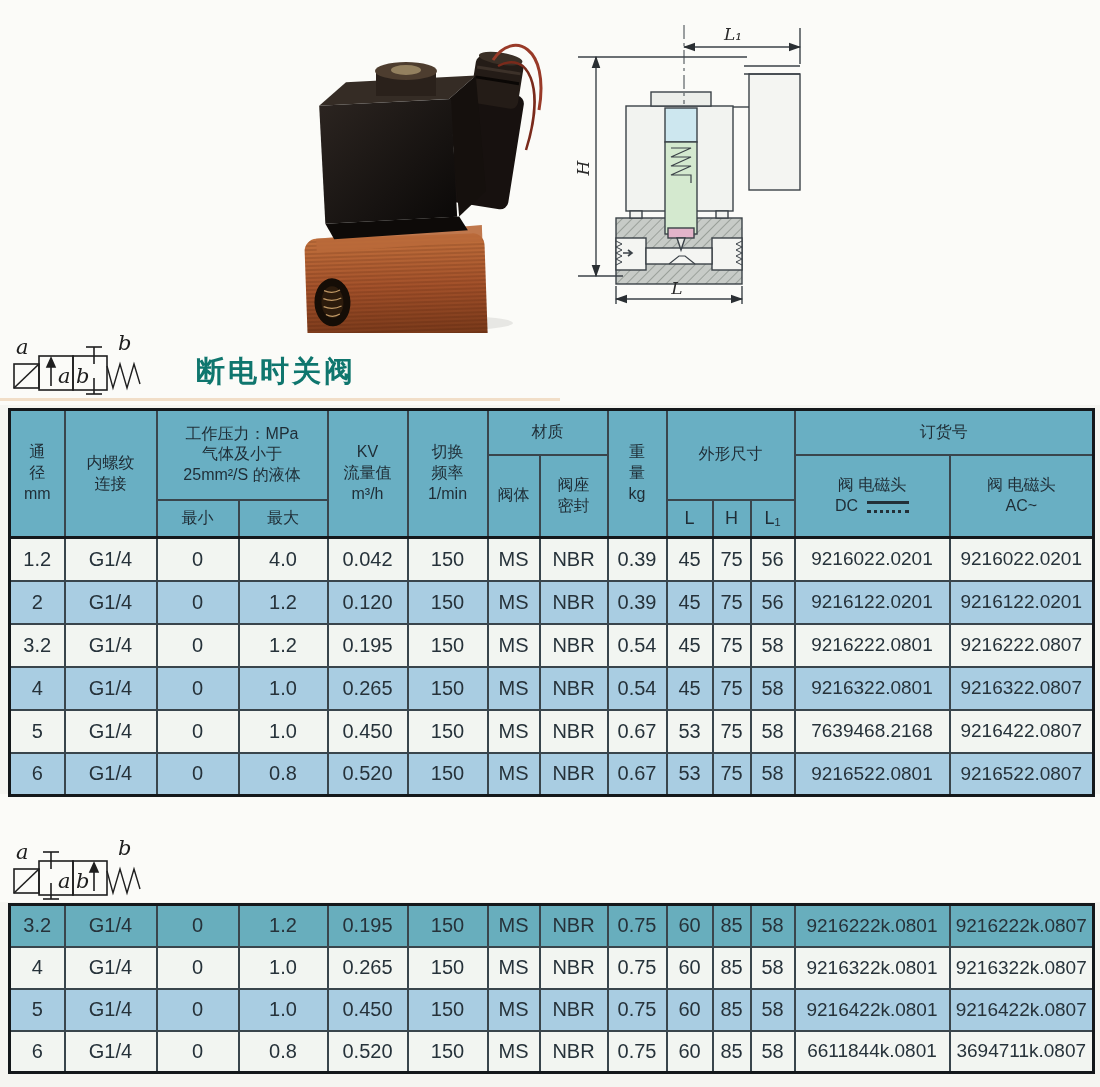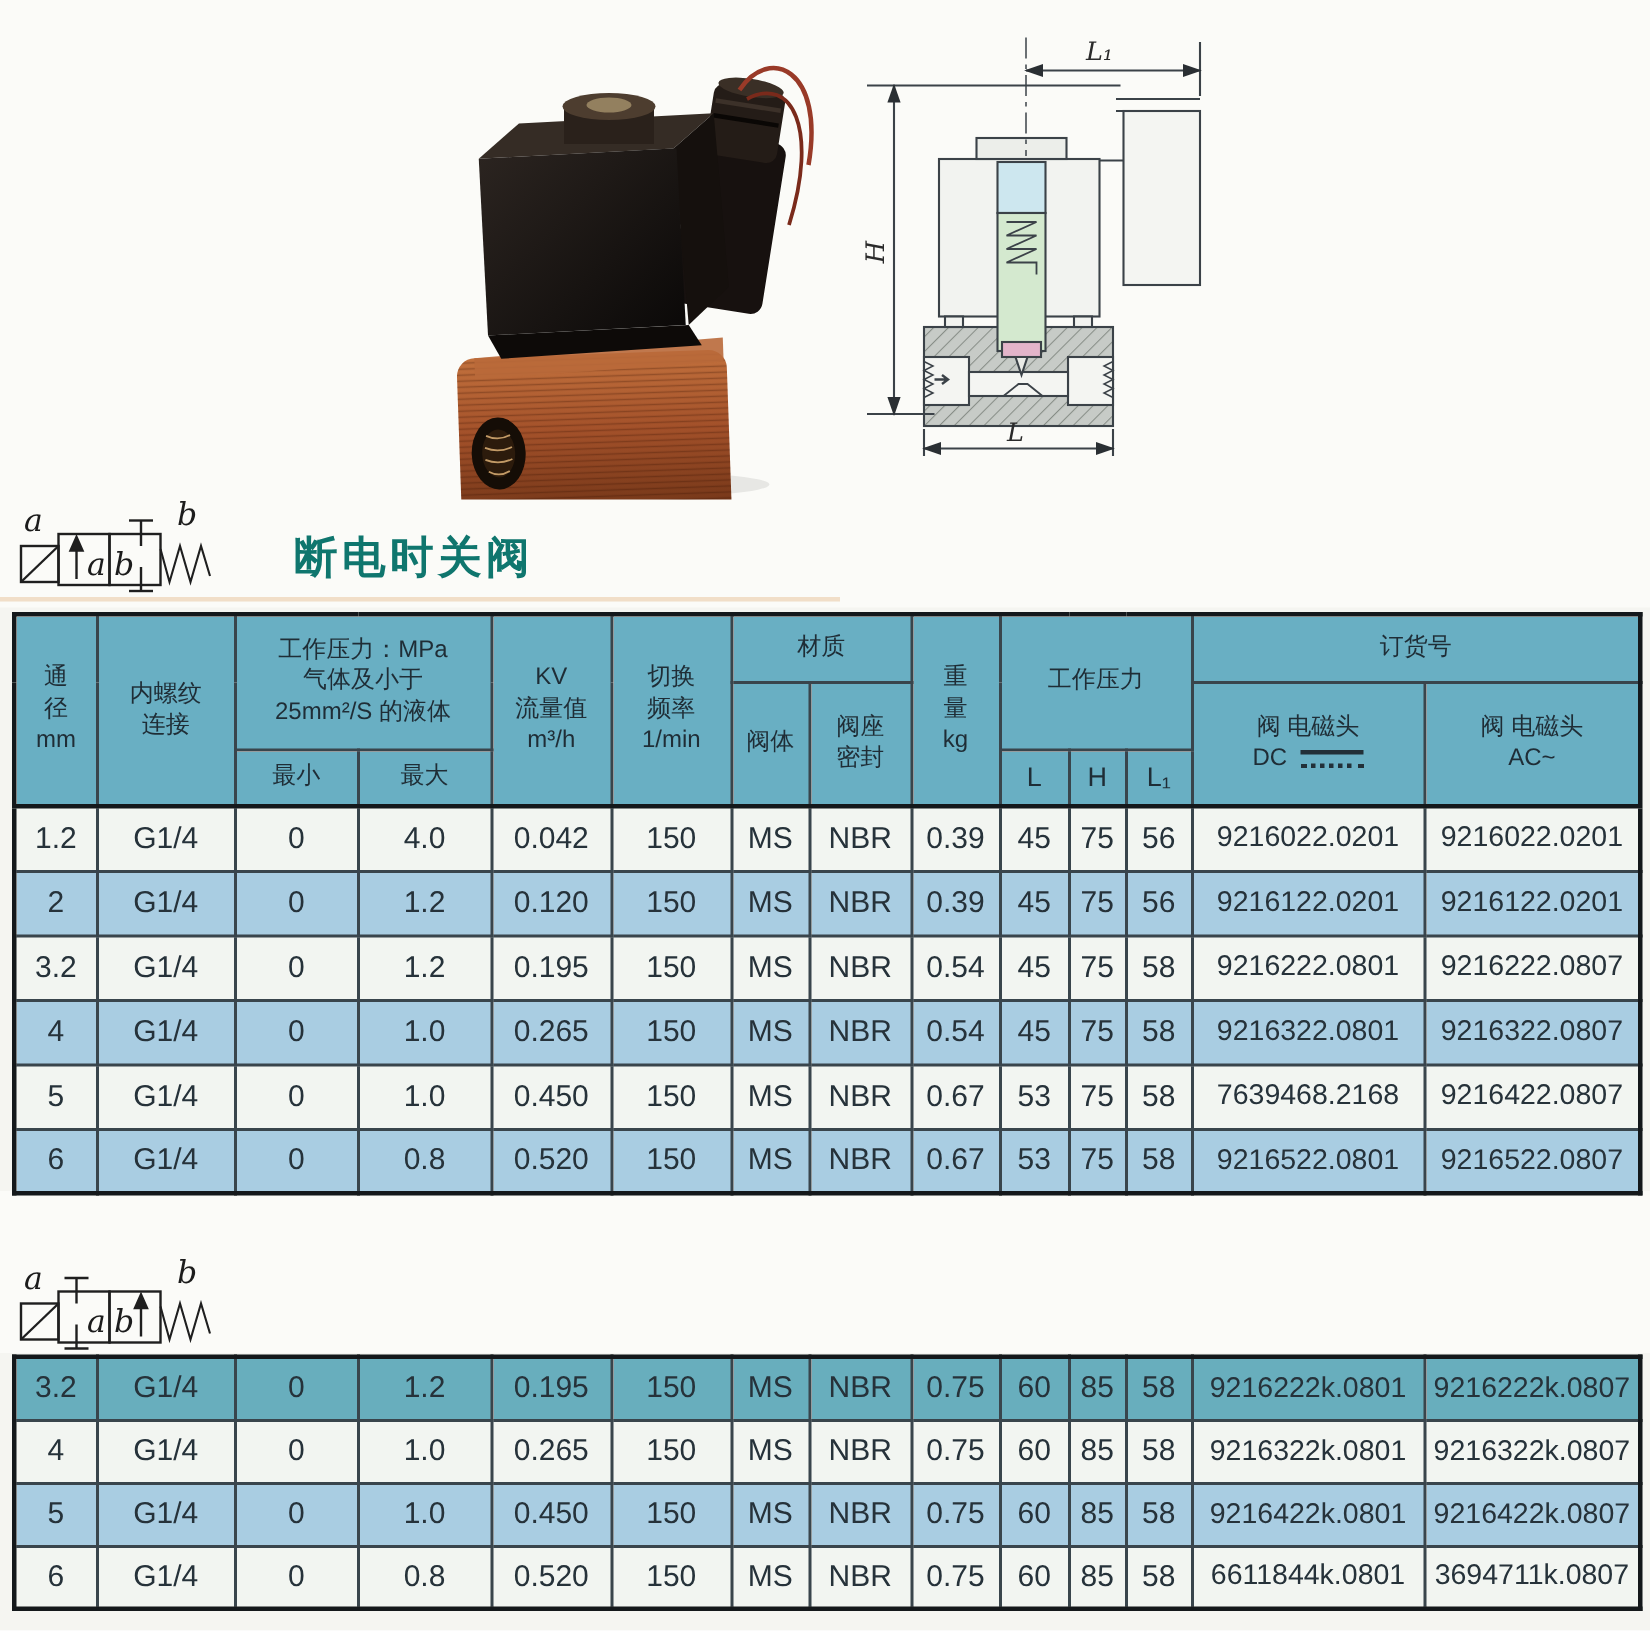--- a/index.html
+++ b/index.html
@@ -259,21 +259,21 @@
           <span class="hl">切换</span>
           <span class="hl">频率</span>
           <span class="hl">1/min</span>
         </th>
         <th colspan="2">材质</th>
         <th rowspan="3">
           <span class="hl">重</span>
           <span class="hl">量</span>
           <span class="hl">kg</span>
         </th>
-        <th colspan="3" rowspan="2">工作压力</th>
+        <th colspan="3" rowspan="2">外形尺寸</th>
         <th colspan="2">订货号</th>
       </tr>
       <tr class="hrowB">
         <th rowspan="2">阀体</th>
         <th rowspan="2">
           <span class="hl">阀座</span>
           <span class="hl">密封</span>
         </th>
         <th rowspan="2">
           <span class="hl">阀 电磁头</span>

